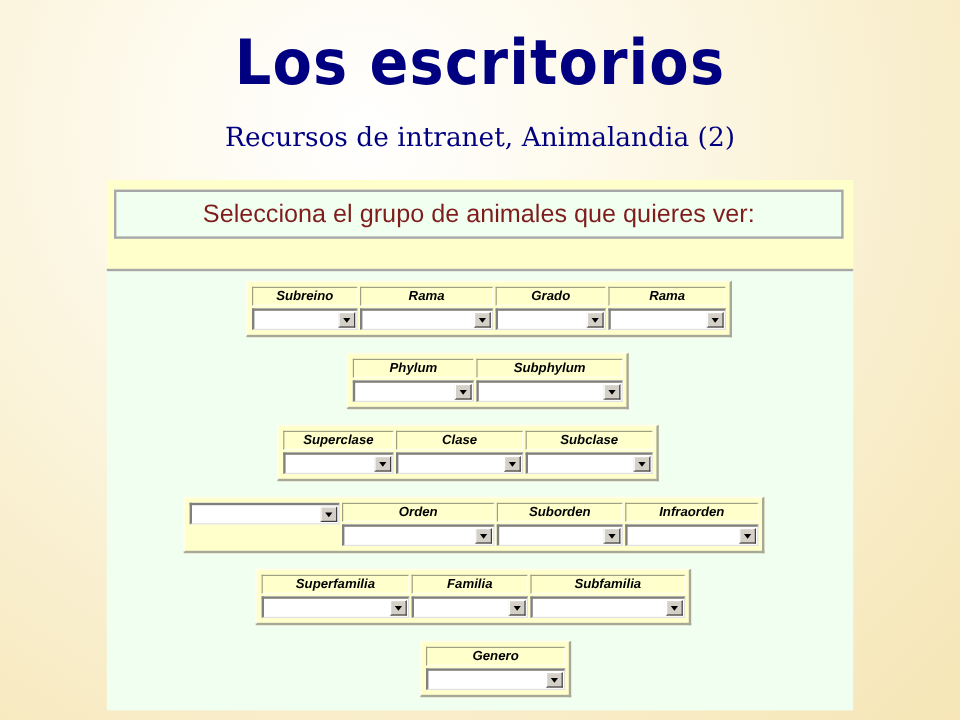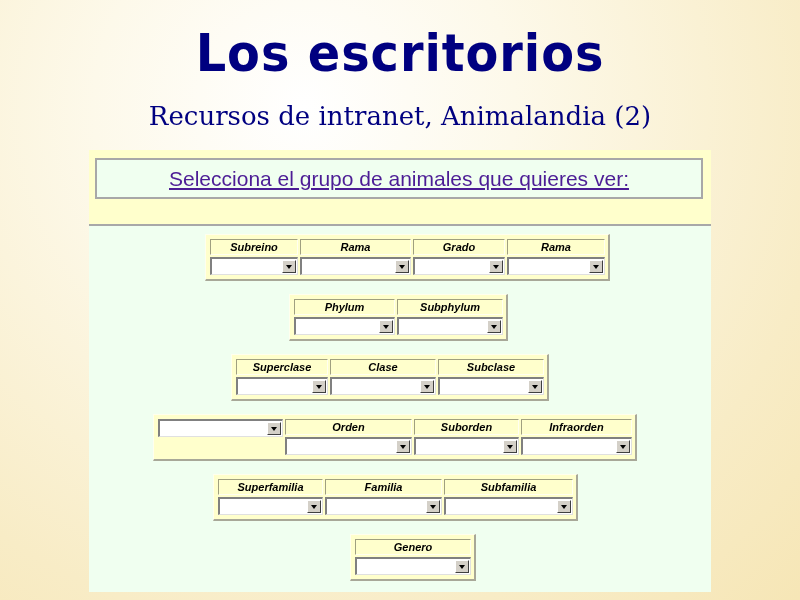--- a/index.html
+++ b/index.html
@@ -9,34 +9,34 @@
     font-family: "Liberation Sans", sans-serif;
   }
   .title {
     position: absolute; left: 0; top: 18px; width: 800px; text-align: center;
     font-family: "DejaVu Sans", sans-serif; font-weight: bold; font-size: 52px;
     color: #000080; letter-spacing: 1px; line-height: 70px;
     transform: scaleX(0.92);
   }
   .subtitle {
     position: absolute; left: 0; top: 94px; width: 800px; text-align: center;
-    font-family: "DejaVu Serif", serif; font-size: 26px; color: #000080; line-height: 44px;
+    font-family: "DejaVu Serif", serif; font-size: 22px; color: #000080; line-height: 44px;
   }
   .panel {
     position: absolute; left: 89px; top: 150px; width: 622px; height: 442px;
     background: #f0fff0;
   }
   .panel-header {
     position: absolute; left: 0; top: 0; width: 622px; height: 74px;
     background: #ffffcc; border-bottom: 2px solid #a8a8a8;
   }
   .prompt-box {
     position: absolute; left: 6px; top: 8px; width: 604px; height: 37px;
     border: 2px solid #a8a8a8; background: #f0fff0;
-    text-align: center; line-height: 37px; font-size: 21px; color: #4c1d95; text-decoration: underline;
+    text-align: center; line-height: 37px; font-size: 21px; color: #7f1d1d;
   }
   .group {
     position: absolute; background: #ffffcc;
     border-top: 1px solid #ffffee; border-left: 1px solid #ffffee;
     border-right: 2px solid #a8a898; border-bottom: 2px solid #a8a898;
     padding: 4px 3px 4px 4px; display: flex; gap: 2px;
   }
   .cell { display: flex; flex-direction: column; font-style: italic; }
   .cell-label {
     height: 14px; line-height: 14px; text-align: center;
@@ -100,21 +100,21 @@
     </div>
   </div>
 
   <div class="group" style="left:200px; top:144px;">
     <div class="cell" style="width:101px">
       <div class="cell-label">Phylum</div>
       <div class="cell-select">
           <span class="cell-arrow"></span>
         </div>
     </div>
-    <div class="cell" style="width:106px">
+    <div class="cell" style="width:122px">
       <div class="cell-label">Subphylum</div>
       <div class="cell-select">
           <span class="cell-arrow"></span>
         </div>
     </div>
   </div>
 
   <div class="group" style="left:142px; top:204px;">
     <div class="cell" style="width:92px">
       <div class="cell-label">Superclase</div>
@@ -156,27 +156,27 @@
     </div>
     <div class="cell" style="width:111px">
       <div class="cell-label">Infraorden</div>
       <div class="cell-select">
           <span class="cell-arrow"></span>
         </div>
     </div>
   </div>
 
   <div class="group" style="left:124px; top:324px;">
-    <div class="cell" style="width:105px">
+    <div class="cell" style="width:123px">
       <div class="cell-label">Superfamilia</div>
       <div class="cell-select">
           <span class="cell-arrow"></span>
         </div>
     </div>
-    <div class="cell" style="width:117px">
+    <div class="cell" style="width:97px">
       <div class="cell-label">Familia</div>
       <div class="cell-select">
           <span class="cell-arrow"></span>
         </div>
     </div>
     <div class="cell" style="width:129px">
       <div class="cell-label">Subfamilia</div>
       <div class="cell-select">
           <span class="cell-arrow"></span>
         </div>

